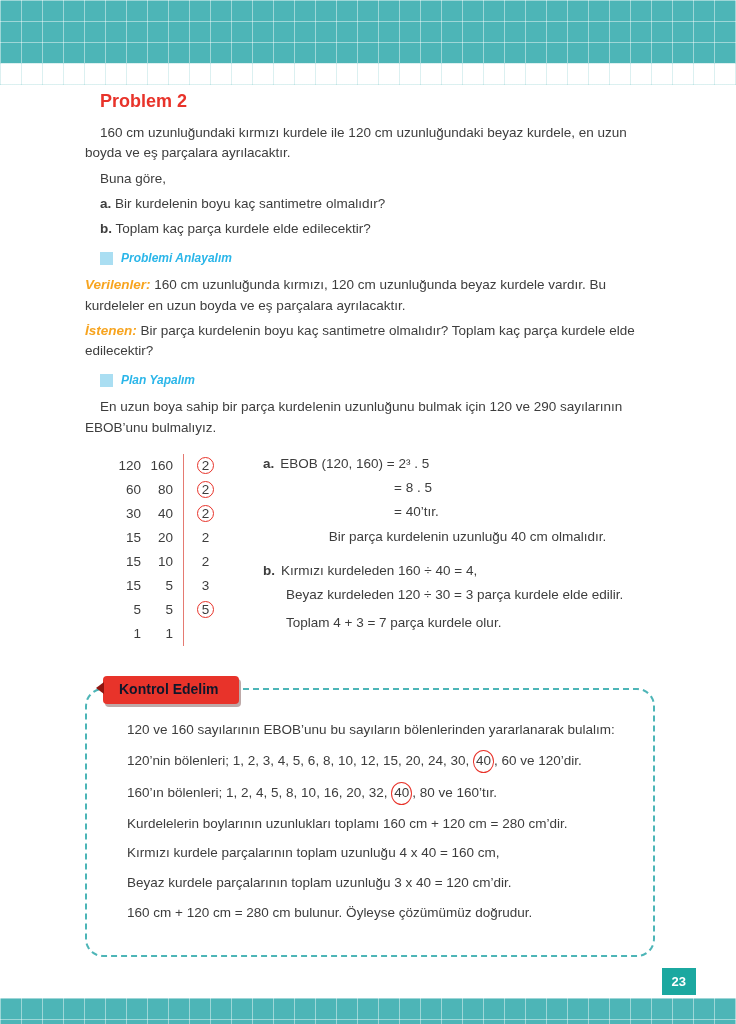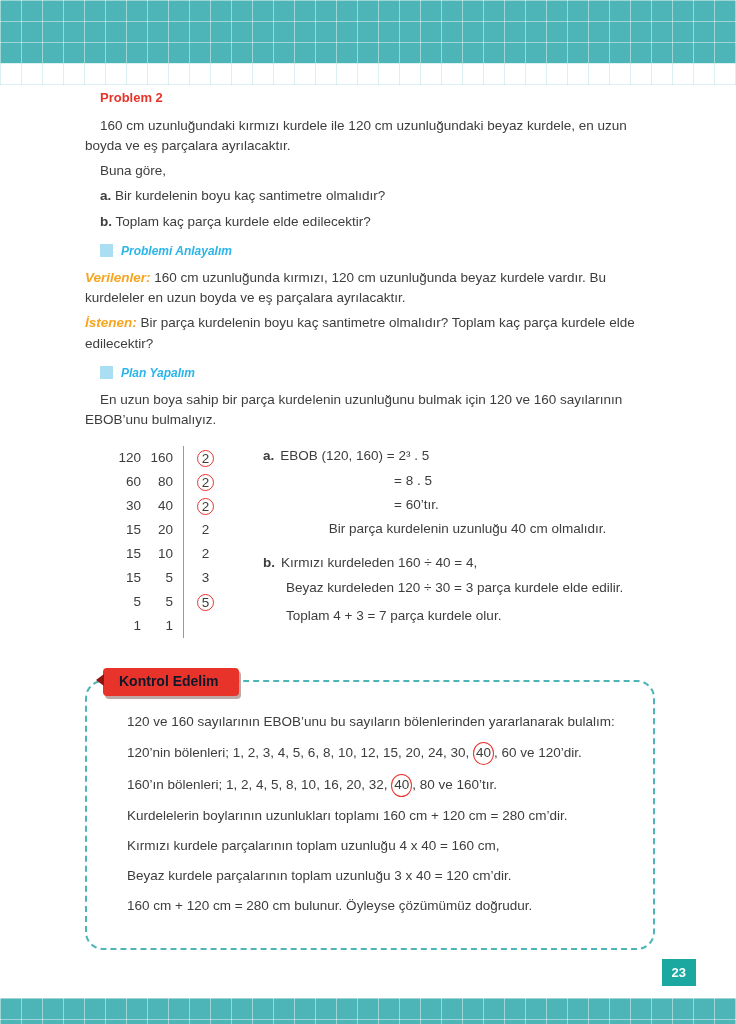--- a/index.html
+++ b/index.html
@@ -27,21 +27,21 @@
       linear-gradient(90deg, rgba(77,181,183,.20) 1px, transparent 1px);
     background-size:21px 21px;
   }
   .top-band{ position:absolute; top:0; left:0; right:0; height:63px; }
   .fade-band{ position:absolute; top:63px; left:0; right:0; height:22px; }
   .bottom-band{ position:absolute; bottom:0; left:0; right:0; height:26px; }
 
   .content{ position:absolute; top:88px; left:85px; width:570px; }
 
   .problem-title{
-    color:#e8332a; font-size:13px; font-weight:bold;
+    color:#e8332a; font-size:18px; font-weight:bold;
     padding-left:15px; margin-bottom:8px;
   }
 
   .para{ margin-bottom:5px; }
   .indent{ text-indent:15px; }
   .item-label{ font-weight:bold; }
 
   .section-head{
     display:flex; align-items:center; gap:8px;
     padding-left:15px; margin:10px 0 8px 0;
@@ -91,21 +91,21 @@
     border-right:8px solid #8f1510;
   }
   .kontrol-box p{ margin-bottom:9px; text-indent:14px; line-height:1.55; }
   .kontrol-box p.gap{ margin-top:16px; }
   .circ40{
     border:1.6px solid #e8332a; border-radius:50%;
     padding:0 2px; display:inline-block; text-indent:0;
   }
 
   .page-num{
-    position:absolute; right:40px; bottom:38px;
+    position:absolute; right:40px; bottom:29px;
     background:#1ba8a0; color:#fff; font-weight:bold; font-size:13px;
     padding:4px 10px;
   }
 </style>
 </head>
 <body>
 
 <div class="page">
 
   <div class="top-band grid-teal"></div>
@@ -128,21 +128,21 @@
 
     <p class="para"><span class="orange-label">Verilenler:</span> <span>160 cm uzunluğunda kırmızı, 120 cm uzunluğunda beyaz kurdele vardır. Bu kurdeleler en uzun boyda ve eş parçalara ayrılacaktır.</span></p>
 
     <p class="para"><span class="orange-label">İstenen:</span> <span>Bir parça kurdelenin boyu kaç santimetre olmalıdır? Toplam kaç parça kurdele elde edilecektir?</span></p>
 
     <div class="section-head">
       <span class="sq"></span>
       <span class="cyan-head">Plan Yapalım</span>
     </div>
 
-    <p class="para indent">En uzun boya sahip bir parça kurdelenin uzunluğunu bulmak için 120 ve 160 sayılarının EBOB’unu bulmalıyız.</p>
+    <p class="para indent">En uzun boya sahip bir parça kurdelenin uzunluğunu bulmak için 120 ve 290 sayılarının EBOB’unu bulmalıyız.</p>
 
 
     <div class="solution">
 
       <div class="factor-table">
         <div class="t-row">
             <span class="t-a">120</span>
             <span class="t-b">160</span>
             <span class="t-d">
               <span class="circ">2</span>
@@ -195,21 +195,21 @@
             <span class="t-b">1</span>
             <span class="t-d">
               <span></span>
             </span>
           </div>
       </div>
 
       <div class="solution-text">
         <div class="eq-row"><b>a.</b><span>EBOB (120, 160) = 2³ . 5</span></div>
         <div class="eq-line">= 8 . 5</div>
-        <div class="eq-line">= 60’tır.</div>
+        <div class="eq-line">= 40’tır.</div>
         <p class="note">Bir parça kurdelenin uzunluğu 40 cm olmalıdır.</p>
 
         <div class="eq-row"><b>b.</b><span>Kırmızı kurdeleden 160 ÷ 40 = 4,</span></div>
         <p class="b-cont">Beyaz kurdeleden 120 ÷ 30 = 3 parça kurdele elde edilir.</p>
         <p class="b-cont total">Toplam 4 + 3 = 7 parça kurdele olur.</p>
       </div>
     </div>
 
     <div class="kontrol-box">
       <div class="kontrol-label"><span>Kontrol Edelim</span></div>

